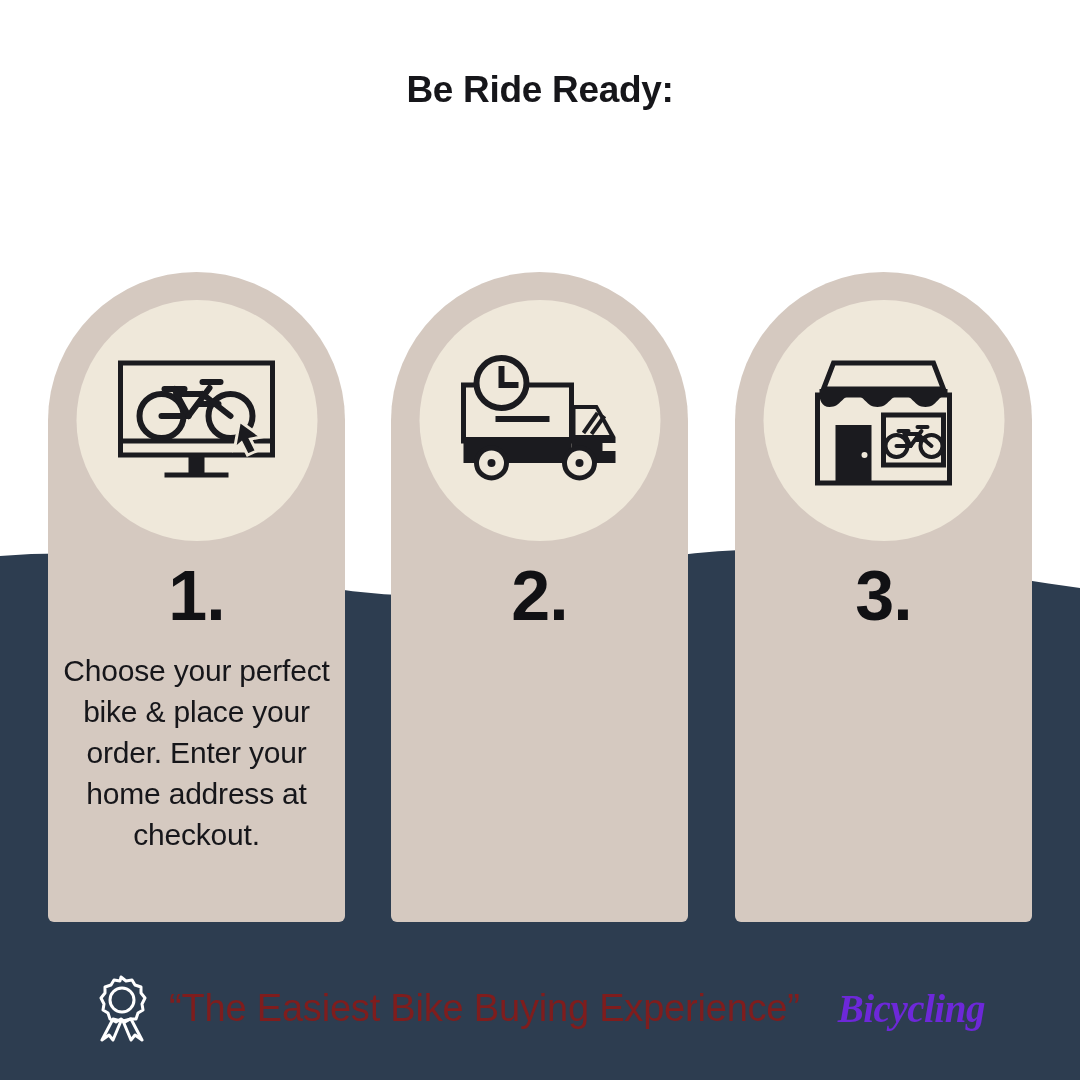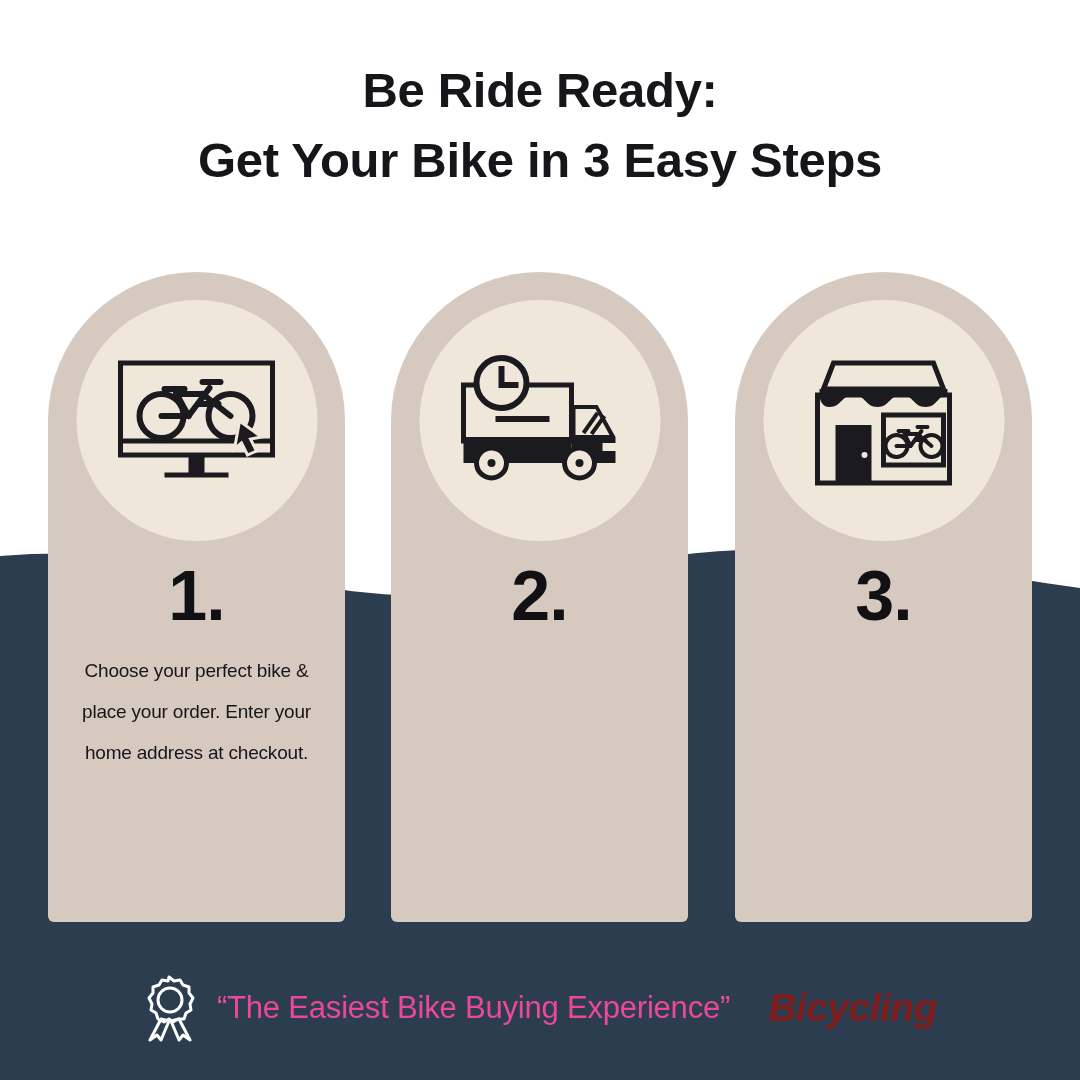--- a/index.html
+++ b/index.html
@@ -37,21 +37,21 @@
     left: 0;
     top: 55px;
     width: 1080px;
     text-align: center;
     z-index: 5;
   }
   .title-line {
     display: block;
     color: #16161a;
     font-family: "Liberation Sans", sans-serif;
-    font-size: 49px;
+    font-size: 37px;
     font-weight: 600;
     letter-spacing: -0.3px;
     line-height: 70px;
     white-space: nowrap;
   }
 
   
   .cards {
     position: absolute;
     left: 0;
@@ -102,51 +102,51 @@
   }
 
   .step-body {
     position: absolute;
     left: 14px;
     right: 14px;
     top: 378px;
     text-align: center;
     color: #16161a;
     font-family: "Liberation Sans", sans-serif;
-    font-size: 19px;
+    font-size: 30px;
     font-weight: 400;
     line-height: 41px;
     letter-spacing: -0.2px;
   }
 
   
   .footer {
     position: absolute;
     left: 0;
     bottom: 36px;
     width: 1080px;
     height: 72px;
     display: flex;
     align-items: center;
     justify-content: center;
     gap: 22px;
     z-index: 6;
   }
   .footer-badge { display: block; }
   .footer-quote {
-    color: #ec4899;
-    font-family: "Liberation Sans", sans-serif;
-    font-size: 31px;
+    color: #7f1d1d;
+    font-family: "Liberation Sans", sans-serif;
+    font-size: 38px;
     font-weight: 400;
     letter-spacing: -0.2px;
     white-space: nowrap;
   }
   .footer-brand {
-    color: #7f1d1d;
-    font-family: Liberation Sans, sans-serif;
+    color: #6d28d9;
+    font-family: Liberation Serif, serif;
     font-size: 39px;
     font-weight: 700;
     font-style: italic;
     letter-spacing: -0.5px;
     white-space: nowrap;
     margin-left: 16px;
   }
 </style>
 </head>
 <body>
@@ -158,21 +158,20 @@
              C 95,548 175,560 250,574
              C 330,590 395,600 470,594
              C 545,588 600,566 672,556
              C 745,546 820,548 890,558
              C 955,567 1020,580 1080,588
              L1080,1080 L0,1080 Z" fill="#2D3D50"></path>
   </svg>
 
   <div class="title-block">
     <span class="title-line">Be Ride Ready:</span>
-    <span class="title-line">Get Your Bike in 3 Easy Steps</span>
   </div>
 
   <div class="cards">
 
     <div class="card c1">
       <div class="icon-circle">
         <svg width="160" height="124" viewBox="0 0 160 124">
           <g fill="none" stroke="#1B1B1F" stroke-width="5">
             <rect x="4" y="4" width="152" height="92"></rect>
             <line x1="4" y1="82" x2="156" y2="82"></line>

